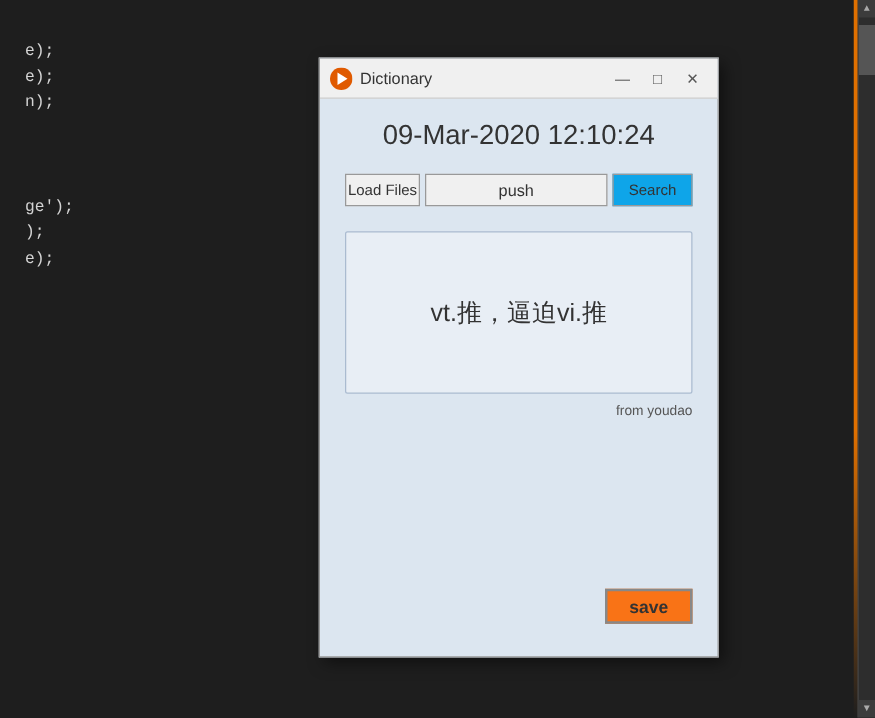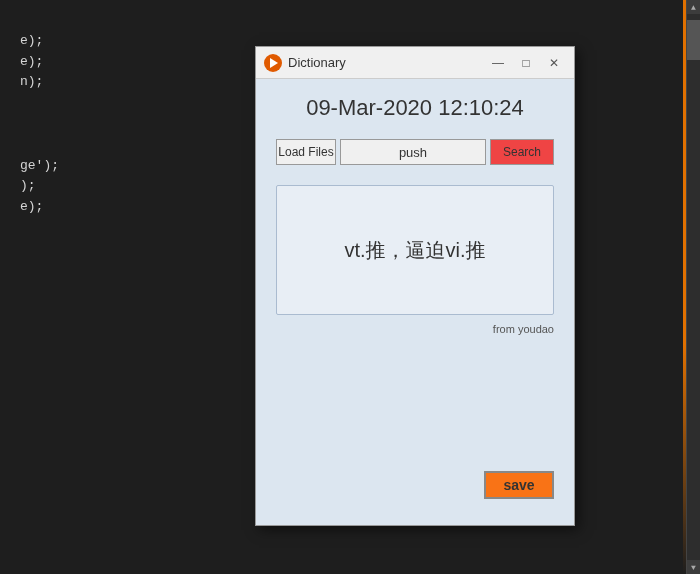--- a/index.html
+++ b/index.html
@@ -177,21 +177,21 @@
       font-size: 13px;
       font-family: Arial, sans-serif;
       cursor: pointer;
       color: #333;
       margin: 0 4px;
     }
 
     .btn-search {
       width: 64px;
       height: 26px;
-      background: #ef4444;
+      background: #0ea5e9;
       border: 1px solid #999;
       font-size: 12px;
       font-family: Arial, sans-serif;
       cursor: pointer;
       color: #333;
     }
 
     .definition-box {
       width: 100%;
       height: 130px;

